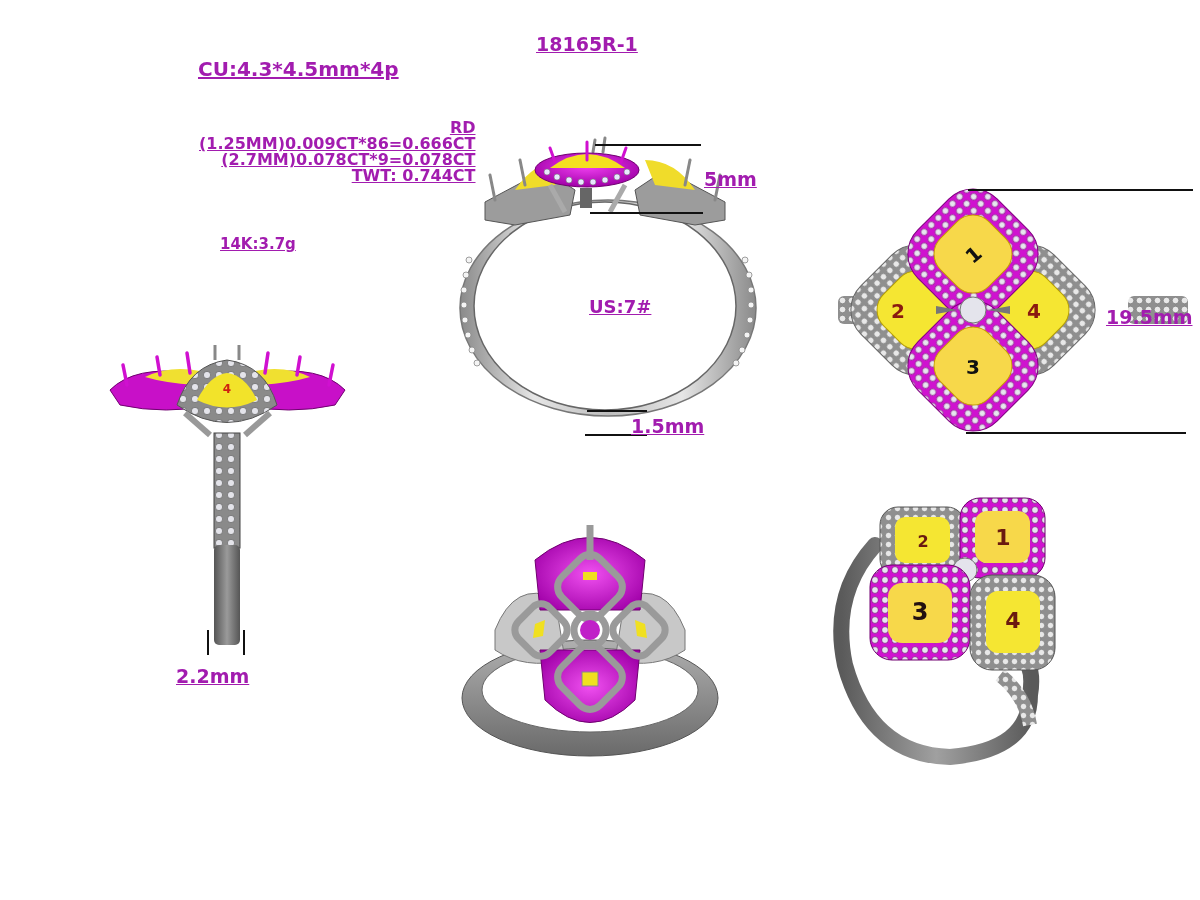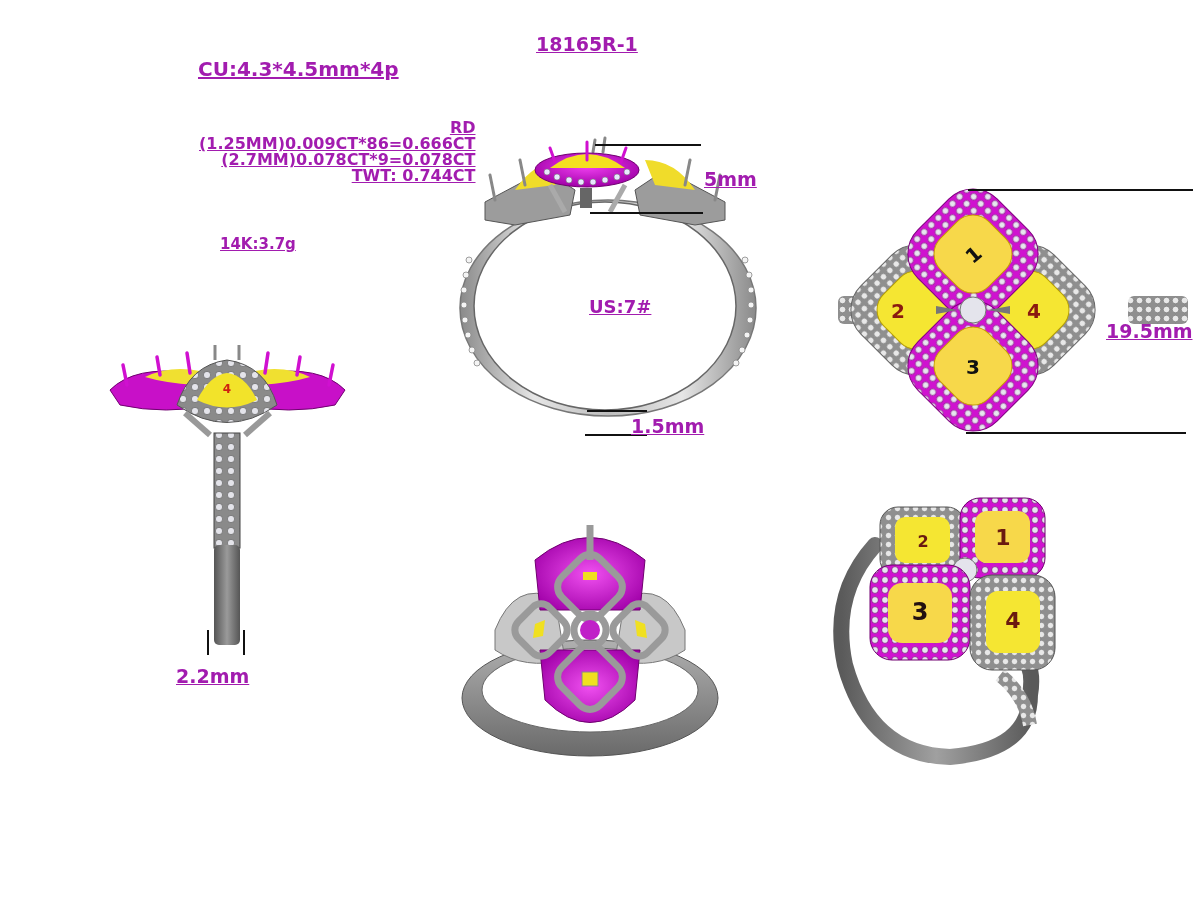--- a/index.html
+++ b/index.html
@@ -155,21 +155,21 @@
     <g font-family="DejaVu Sans, sans-serif" font-weight="bold" font-size="20" fill="#111" text-anchor="middle">
       <text x="135" y="74" transform="rotate(-40 135 66)">1</text>
       <text x="60" y="130" fill="#8a1a10">2</text>
       <text x="135" y="186">3</text>
       <text x="196" y="130" fill="#8a1a10">4</text>
     </g>
   </svg>
   <div class="hline" style="left:130px;top:1px;width:225px;"></div>
   <div class="hline" style="left:128px;top:244px;width:220px;"></div>
 </div>
-<div class="txt dim" style="left:1106px;top:320px;">19.5mm</div>
+<div class="txt dim" style="left:1106px;top:306px;">19.5mm</div>
 
 <div class="view" style="left:105px;top:345px;width:250px;height:330px;">
   <svg width="250" height="300" viewBox="0 0 250 300">
     <defs>
       <linearGradient id="gStem" x1="0" x2="1">
         <stop offset="0" stop-color="#555"></stop>
         <stop offset="0.5" stop-color="#9a9a9a"></stop>
         <stop offset="1" stop-color="#555"></stop>
       </linearGradient>
       <pattern id="paveV" width="12" height="12" patternUnits="userSpaceOnUse">

